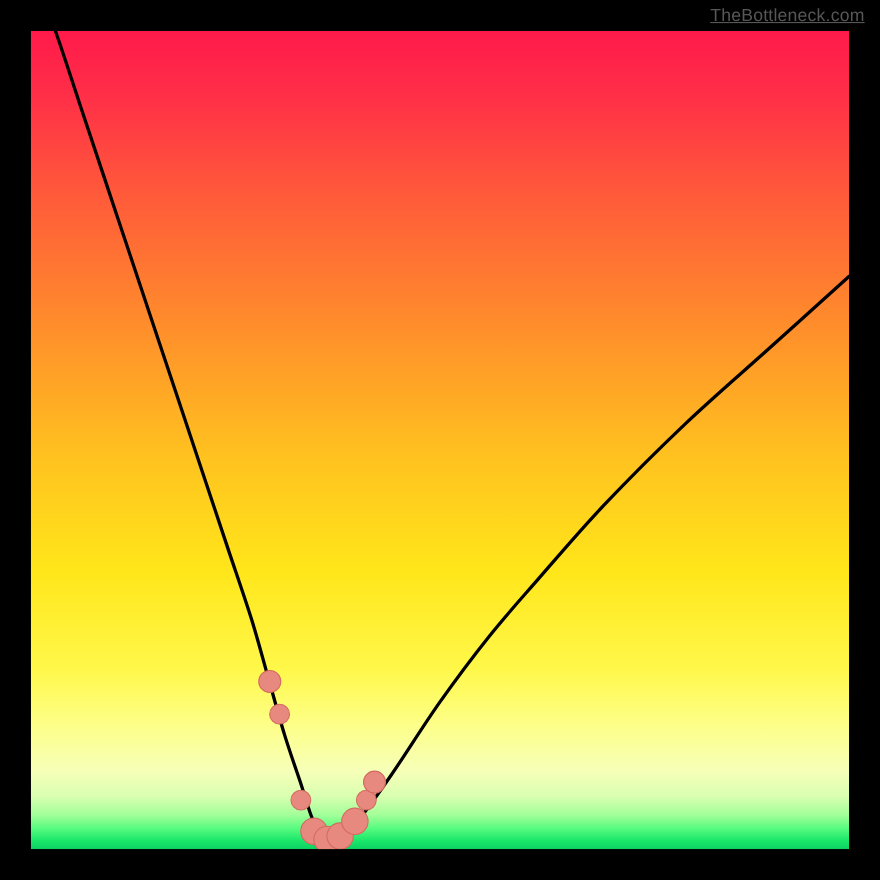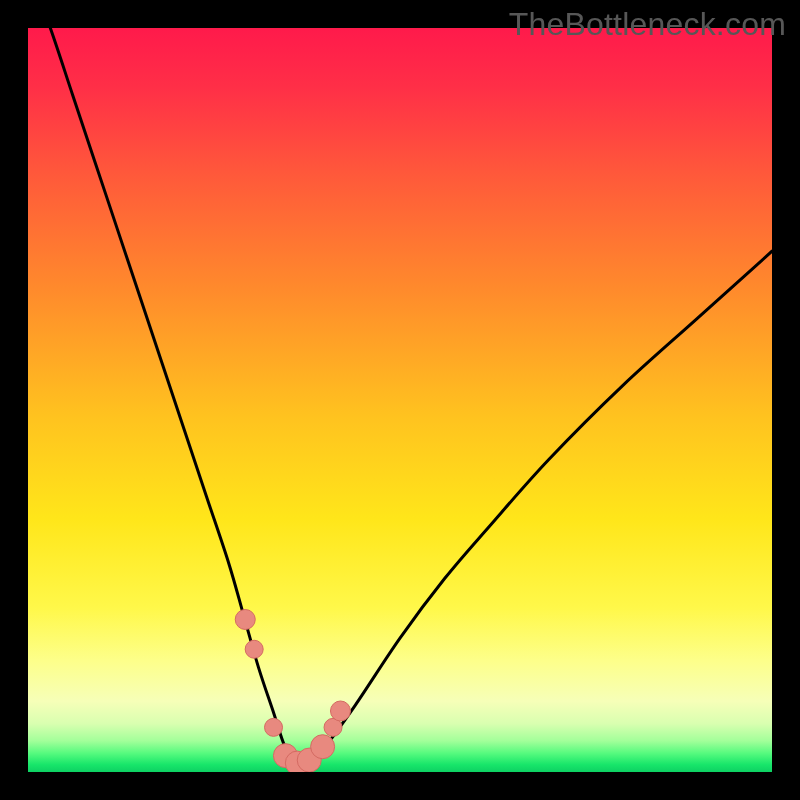--- a/index.html
+++ b/index.html
@@ -14,24 +14,25 @@
     position: relative;
     width: 800px;
     height: 800px;
     background: #000;
   }
   .watermark {
     position: absolute;
     top: 6px;
     right: 14px;
     color: #575757;
-    font-size: 32px;
+    font-size: 16px;
     font-weight: 400;
     letter-spacing: 0.2px;
     z-index: 5;
+    text-decoration: underline;
   }
   .plot-container {
     position: absolute;
     left: 28px;
     top: 28px;
     width: 744px;
     height: 744px;
   }
   .plot-svg {
     width: 100%;

